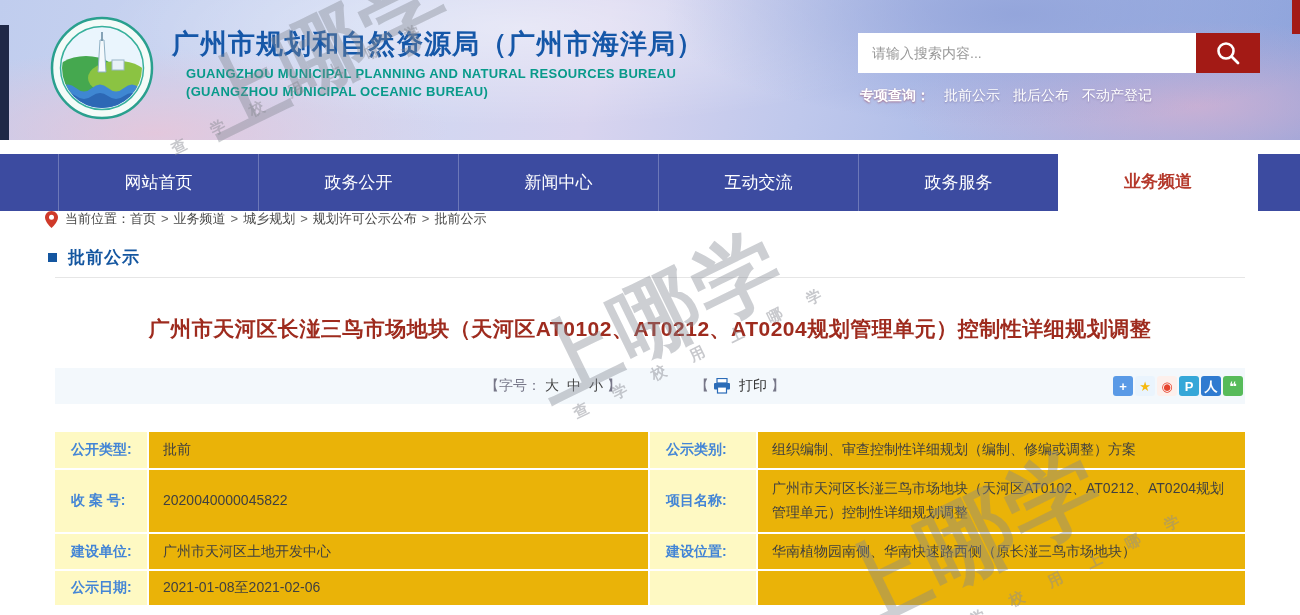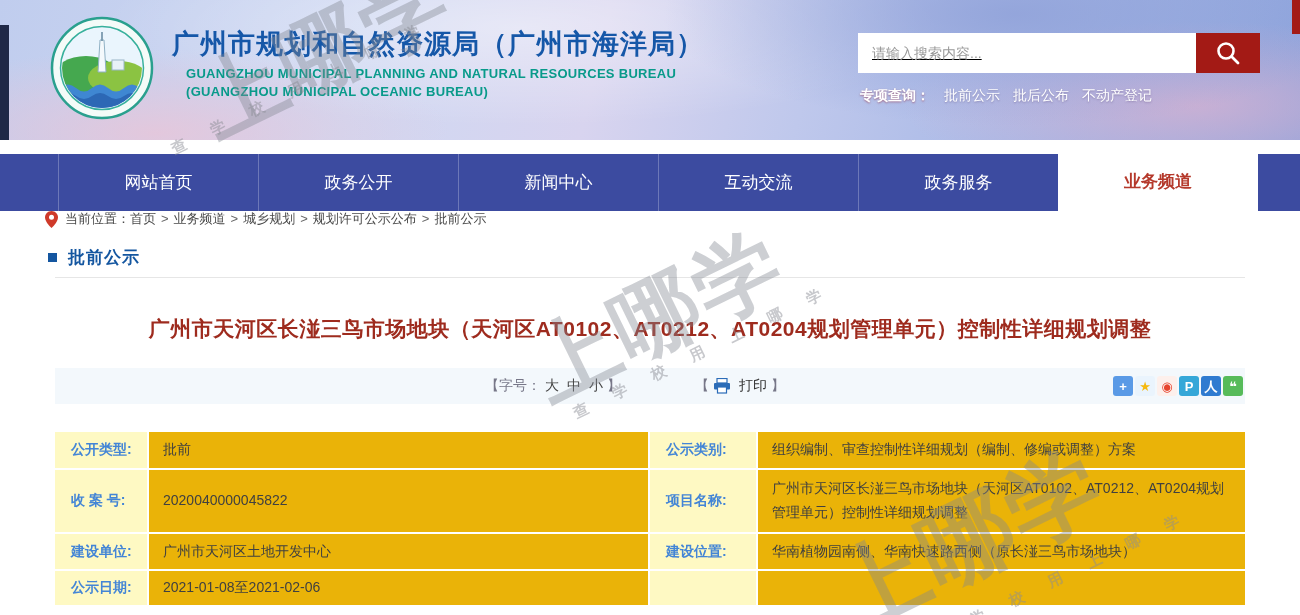--- a/index.html
+++ b/index.html
@@ -14,21 +14,21 @@
       radial-gradient(ellipse 500px 160px at 78% 10%, rgba(142,160,216,.8), transparent 70%),
       radial-gradient(ellipse 420px 120px at 92% 75%, rgba(226,178,206,.65), transparent 70%),
       radial-gradient(ellipse 600px 140px at 40% 20%, rgba(255,255,255,.45), transparent 70%),
       linear-gradient(104deg,#c0cdee 0%,#cfd8f2 28%,#d8d4ef 46%,#bfc8ec 62%,#a6b7e6 80%,#8ea4dc 100%);}
   .left-strip{position:absolute;left:0;top:25px;width:9px;height:115px;background:#1f2847;}
   .corner-red{position:absolute;left:1292px;top:0;width:8px;height:34px;background:#a31a15;}
   .logo{position:absolute;left:50px;top:16px;width:104px;height:104px;}
   .site-title{position:absolute;left:172px;top:26px;font-size:27px;font-weight:bold;color:#1557a8;letter-spacing:1px;white-space:nowrap;}
   .site-en{position:absolute;left:186px;font-size:13px;font-weight:bold;color:#089a8a;letter-spacing:.3px;white-space:nowrap;}
   .en1{top:66px;} .en2{top:84px;}
-  .search{position:absolute;left:858px;top:33px;width:402px;height:40px;display:flex;text-decoration:underline;}
+  .search{position:absolute;left:858px;top:33px;width:402px;height:40px;display:flex;}
   .search input{width:338px;height:40px;border:none;outline:none;padding:0 14px;font-size:14px;color:#333;background:#ffffff;}
   .search input::placeholder{color:#999;}
   .search button{width:64px;height:40px;border:none;background:#a31a15;cursor:pointer;display:flex;align-items:center;justify-content:center;}
   .quickrow{position:absolute;left:860px;top:87px;font-size:14px;color:#ffffff;display:flex;align-items:flex-start;white-space:nowrap;}
   .qlabel{font-weight:bold;margin-right:14px;text-shadow:0 1px 2px rgba(150,40,60,.55);}
   .qlink{color:#ffffff;text-decoration:none;margin-right:13px;cursor:pointer;text-shadow:0 1px 2px rgba(90,70,120,.45);}
 
   
   .nav{position:absolute;left:0;top:154px;width:1300px;height:57px;background:#3c4ba0;display:flex;padding-left:58px;}
   .nav-item{width:200px;height:57px;line-height:57px;text-align:center;color:#ffffff;font-size:17px;text-decoration:none;cursor:pointer;border-left:1px solid rgba(255,255,255,.25);}

